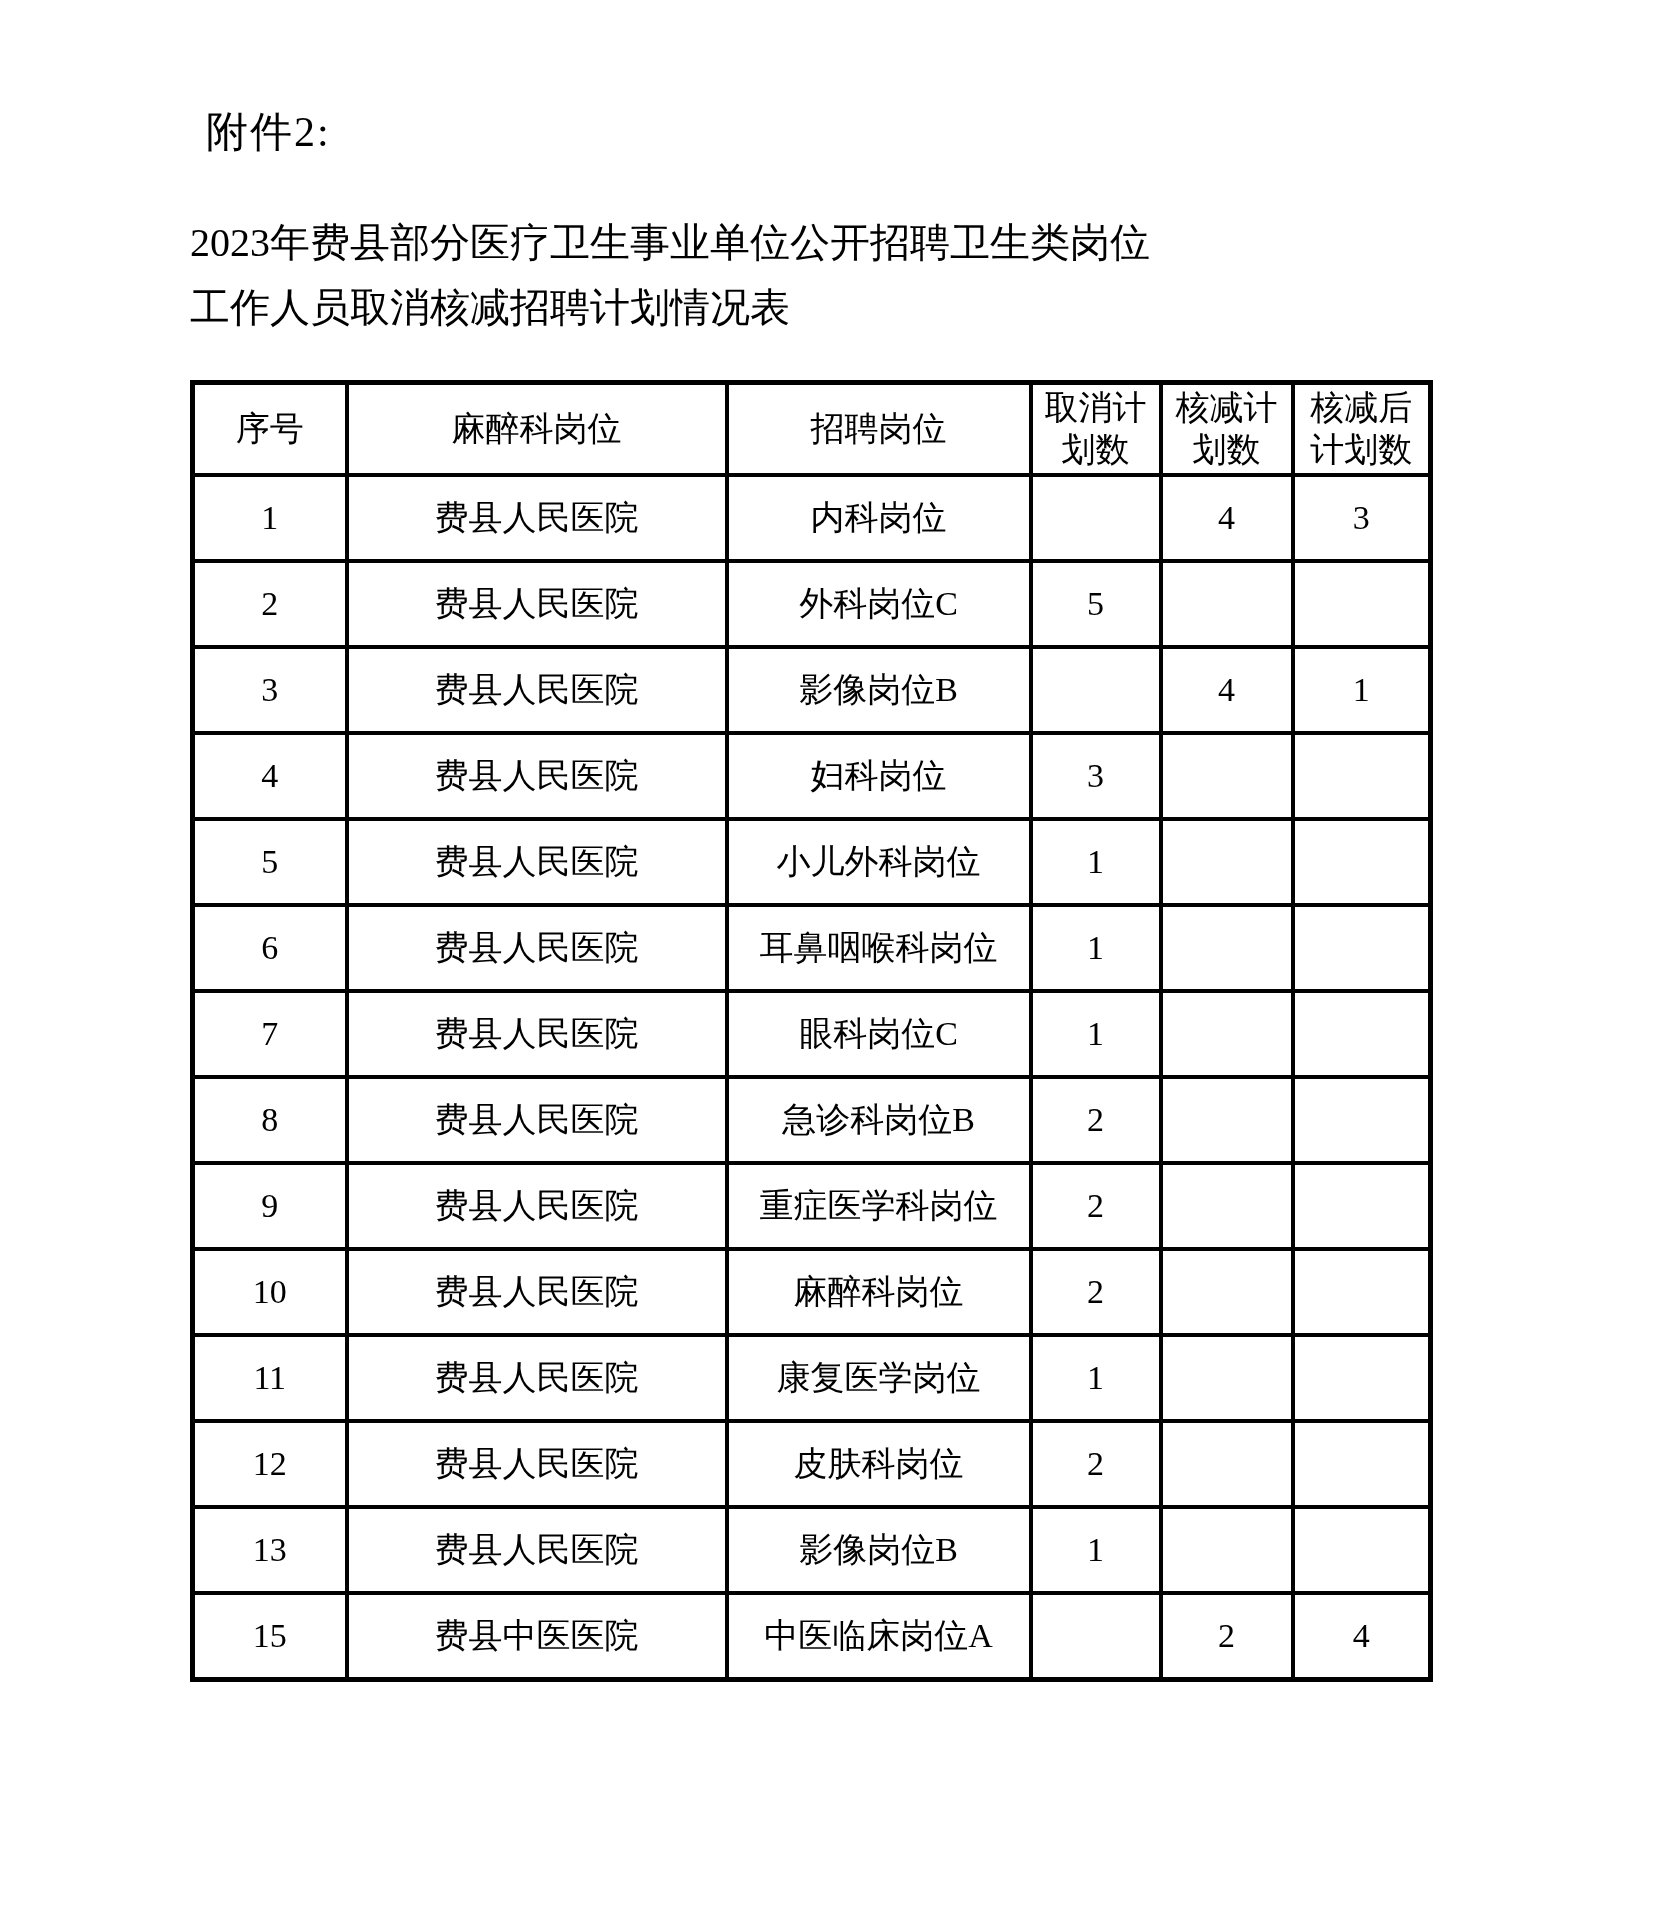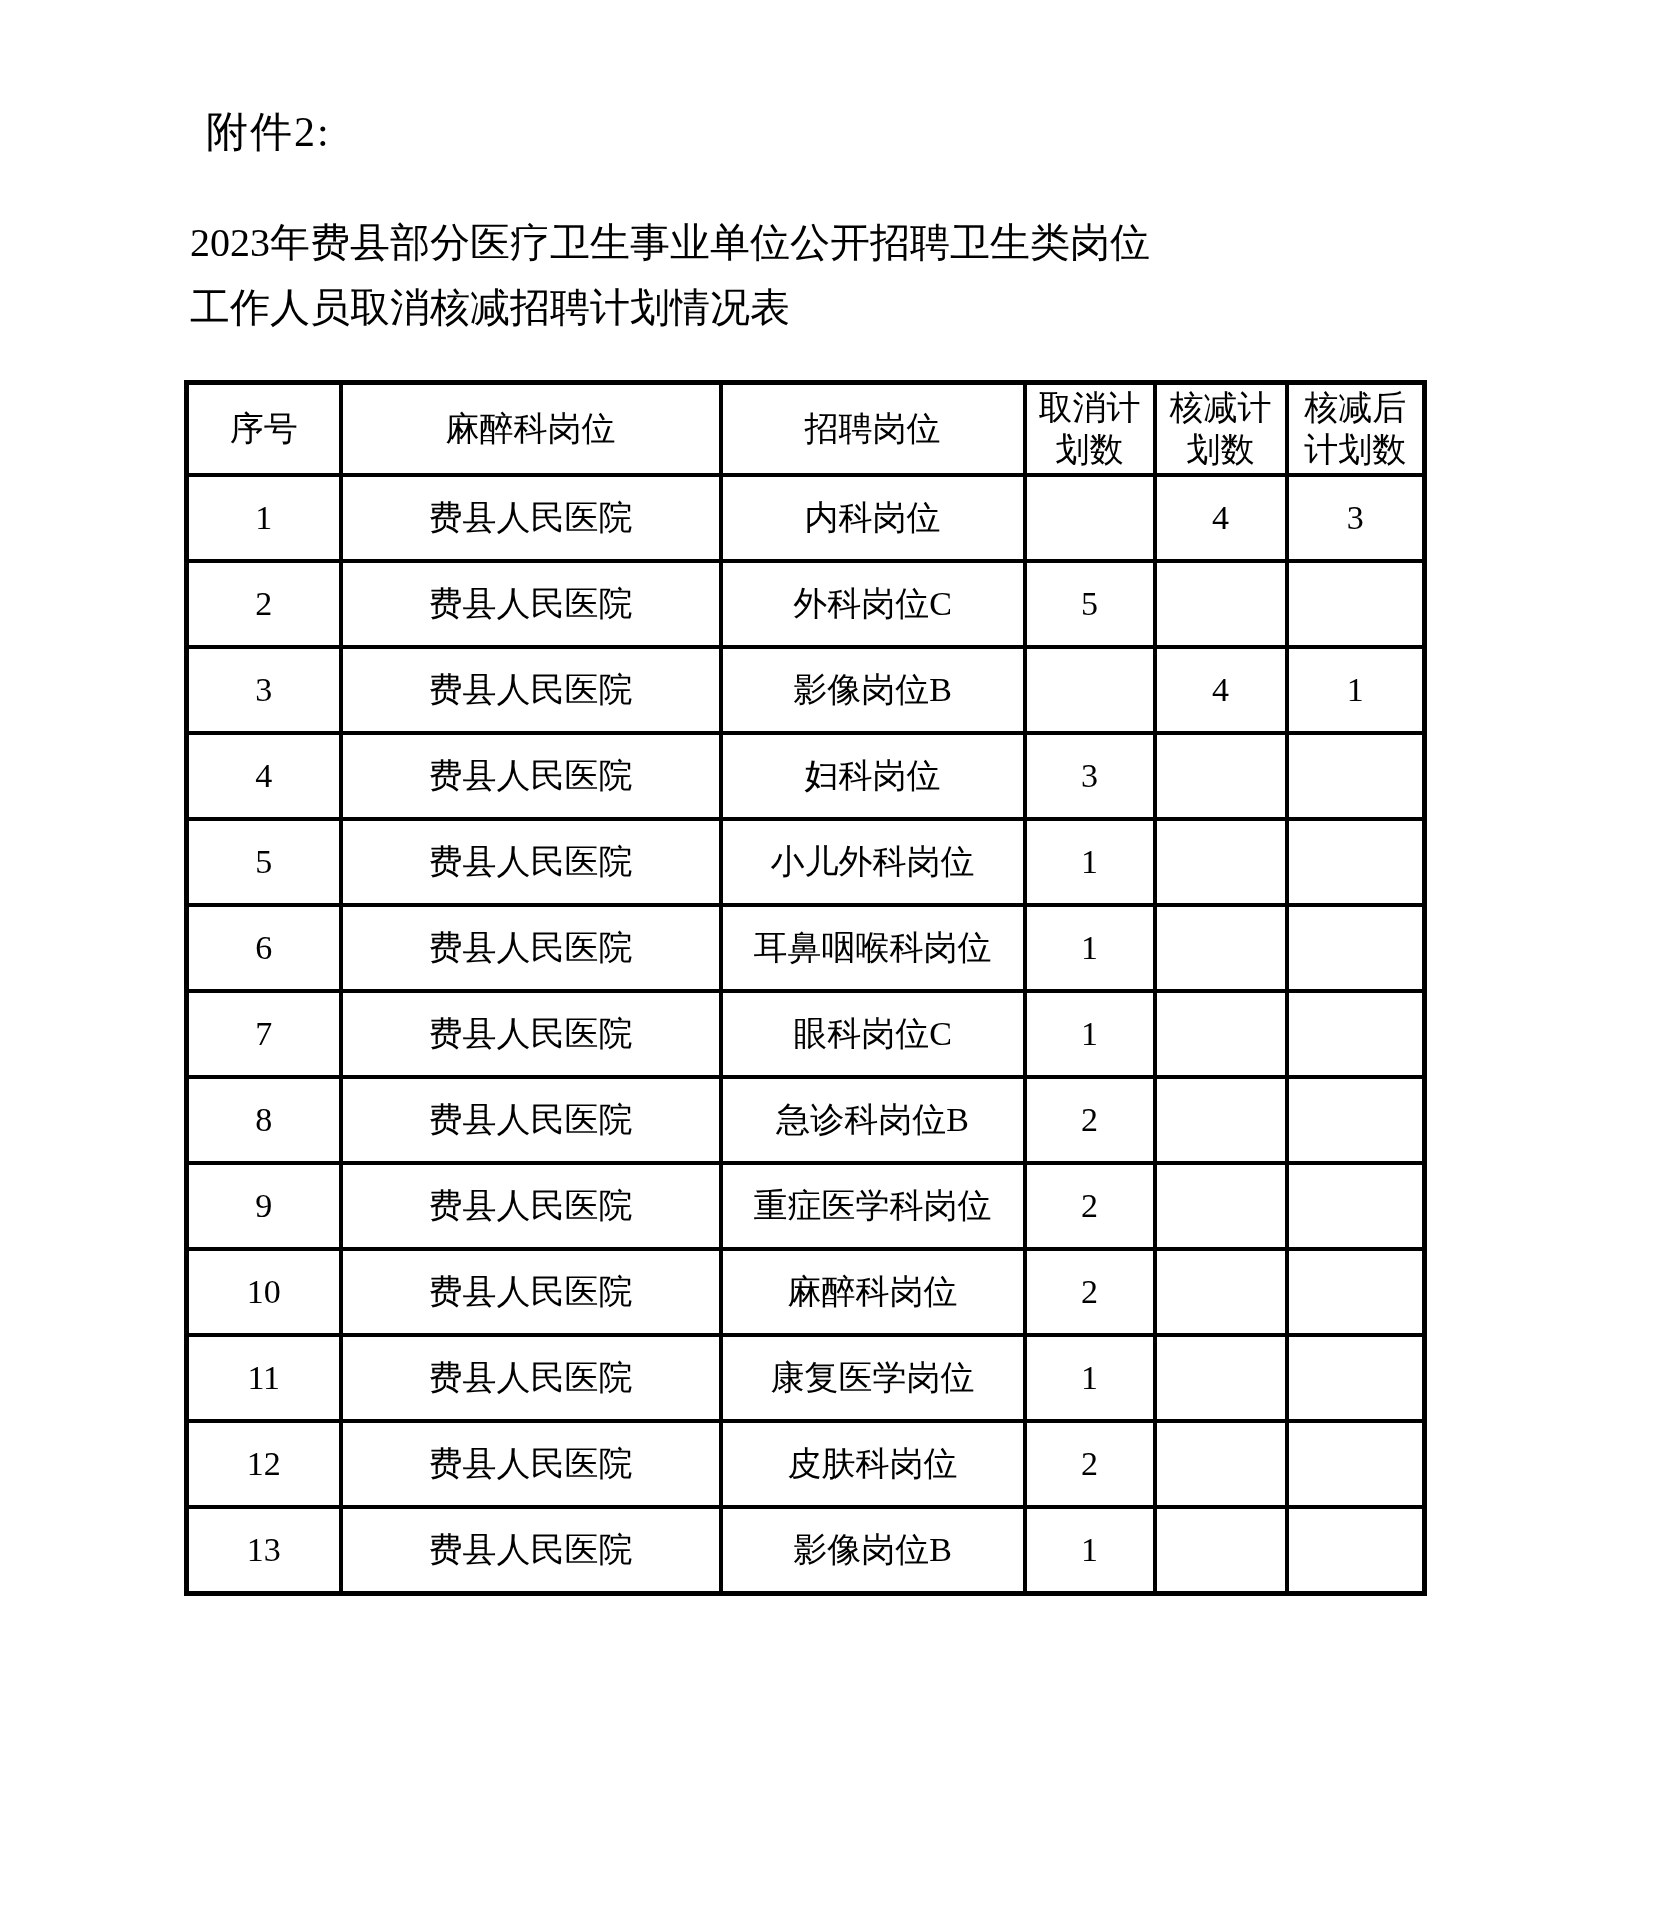--- a/index.html
+++ b/index.html
@@ -29,21 +29,21 @@
     position: absolute;
     left: 190px;
     top: 210px;
     width: 1238px;
     font-weight: normal;
     font-size: 40px;
     line-height: 65px;
   }
   table.plan-table {
     position: absolute;
-    left: 184px;
+    left: 190px;
     top: 380px;
     width: 1238px;
     border-collapse: collapse;
     table-layout: fixed;
     border: 5px solid #000000;
     padding-left: 28px;
   }
   .plan-table th,
   .plan-table td {
     border: 4px solid #000000;
@@ -194,16 +194,24 @@
           <td></td>
         </tr>
         <tr>
           <td>13</td>
           <td>费县人民医院</td>
           <td>影像岗位B</td>
           <td>1</td>
           <td></td>
           <td></td>
         </tr>
+        <tr>
+          <td>15</td>
+          <td>费县中医医院</td>
+          <td>中医临床岗位A</td>
+          <td></td>
+          <td>2</td>
+          <td>4</td>
+        </tr>
       </tbody>
   </table>
 
 </div>
 
 </body></html>

